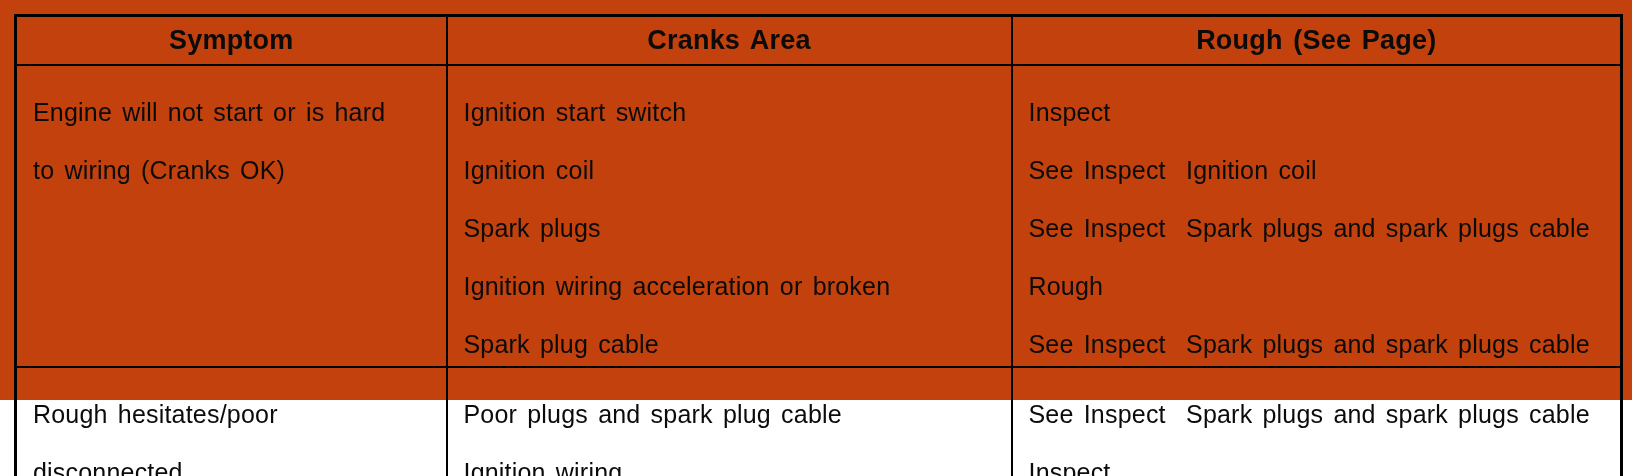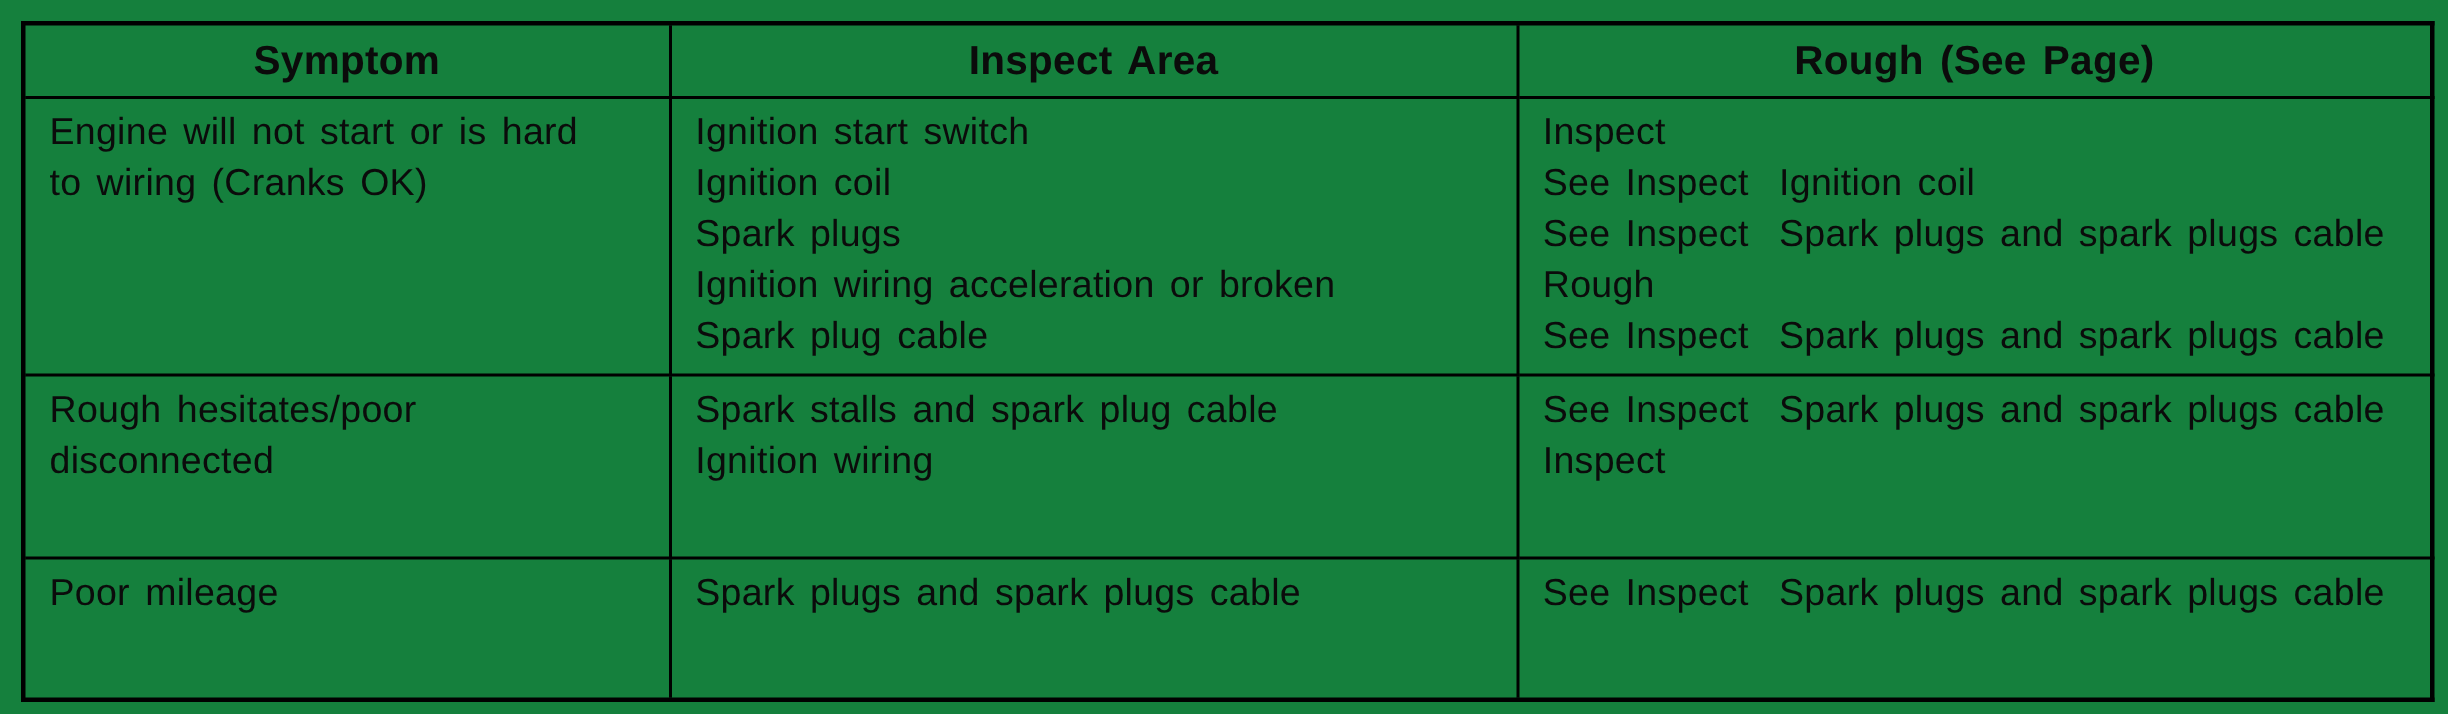--- a/index.html
+++ b/index.html
@@ -8,22 +8,22 @@
     background: #ffffff;
     width: 1632px;
     height: 476px;
     overflow: hidden;
     font-family: "Liberation Sans", sans-serif;
     color: #0b0b0b;
   }
   .page {
     position: relative;
     width: 1632px;
-    height: 476px;
-    background: #15803d;
+    height: 400px;
+    background: #c2410c;
   }
   table.troubleshooting {
     position: absolute;
     left: 14px;
     top: 14px;
     width: 1606px;
     border-collapse: collapse;
     table-layout: fixed;
     border: 3px solid #000;
   }
@@ -50,48 +50,48 @@
   }
   col.c-symptom { width: 431px; }
   col.c-suspect { width: 565px; }
   col.c-remedy  { width: 610px; }
 
   tbody tr:nth-child(1) td { height: 173px; }
   tbody tr:nth-child(2) td { height: 110px; }
   tbody tr:nth-child(3) td { height: 82px; }
   tbody tr:nth-child(4) td { height: 41px; }
 
-  .cell-line { white-space: pre-wrap; }
+  .cell-line { white-space: pre-wrap; margin-top: 24px; }
 </style>
 </head>
 <body>
 
 <div class="page">
   <table class="troubleshooting">
     <colgroup>
       <col class="c-symptom">
       <col class="c-suspect">
       <col class="c-remedy">
     </colgroup>
     <thead>
       <tr>
         <th>Symptom</th>
-        <th>Inspect Area</th>
+        <th>Cranks Area</th>
         <th>Rough (See Page)</th>
       </tr>
     </thead>
     <tbody>
         <tr>
           <td><div class="cell-line">Engine will not start or is hard</div><div class="cell-line">to wiring (Cranks OK)</div></td>
           <td><div class="cell-line">Ignition start switch</div><div class="cell-line">Ignition coil</div><div class="cell-line">Spark plugs</div><div class="cell-line">Ignition wiring acceleration or broken</div><div class="cell-line">Spark plug cable</div></td>
           <td><div class="cell-line">Inspect</div><div class="cell-line">See Inspect  Ignition coil</div><div class="cell-line">See Inspect  Spark plugs and spark plugs cable</div><div class="cell-line">Rough</div><div class="cell-line">See Inspect  Spark plugs and spark plugs cable</div></td>
         </tr>
         <tr>
           <td><div class="cell-line">Rough hesitates/poor</div><div class="cell-line">disconnected</div></td>
-          <td><div class="cell-line">Spark stalls and spark plug cable</div><div class="cell-line">Ignition wiring</div></td>
+          <td><div class="cell-line">Poor plugs and spark plug cable</div><div class="cell-line">Ignition wiring</div></td>
           <td><div class="cell-line">See Inspect  Spark plugs and spark plugs cable</div><div class="cell-line">Inspect</div></td>
         </tr>
         <tr>
           <td><div class="cell-line">Poor mileage</div></td>
           <td><div class="cell-line">Spark plugs and spark plugs cable</div></td>
           <td><div class="cell-line">See Inspect  Spark plugs and spark plugs cable</div></td>
         </tr>
       </tbody>
   </table>
 </div>

